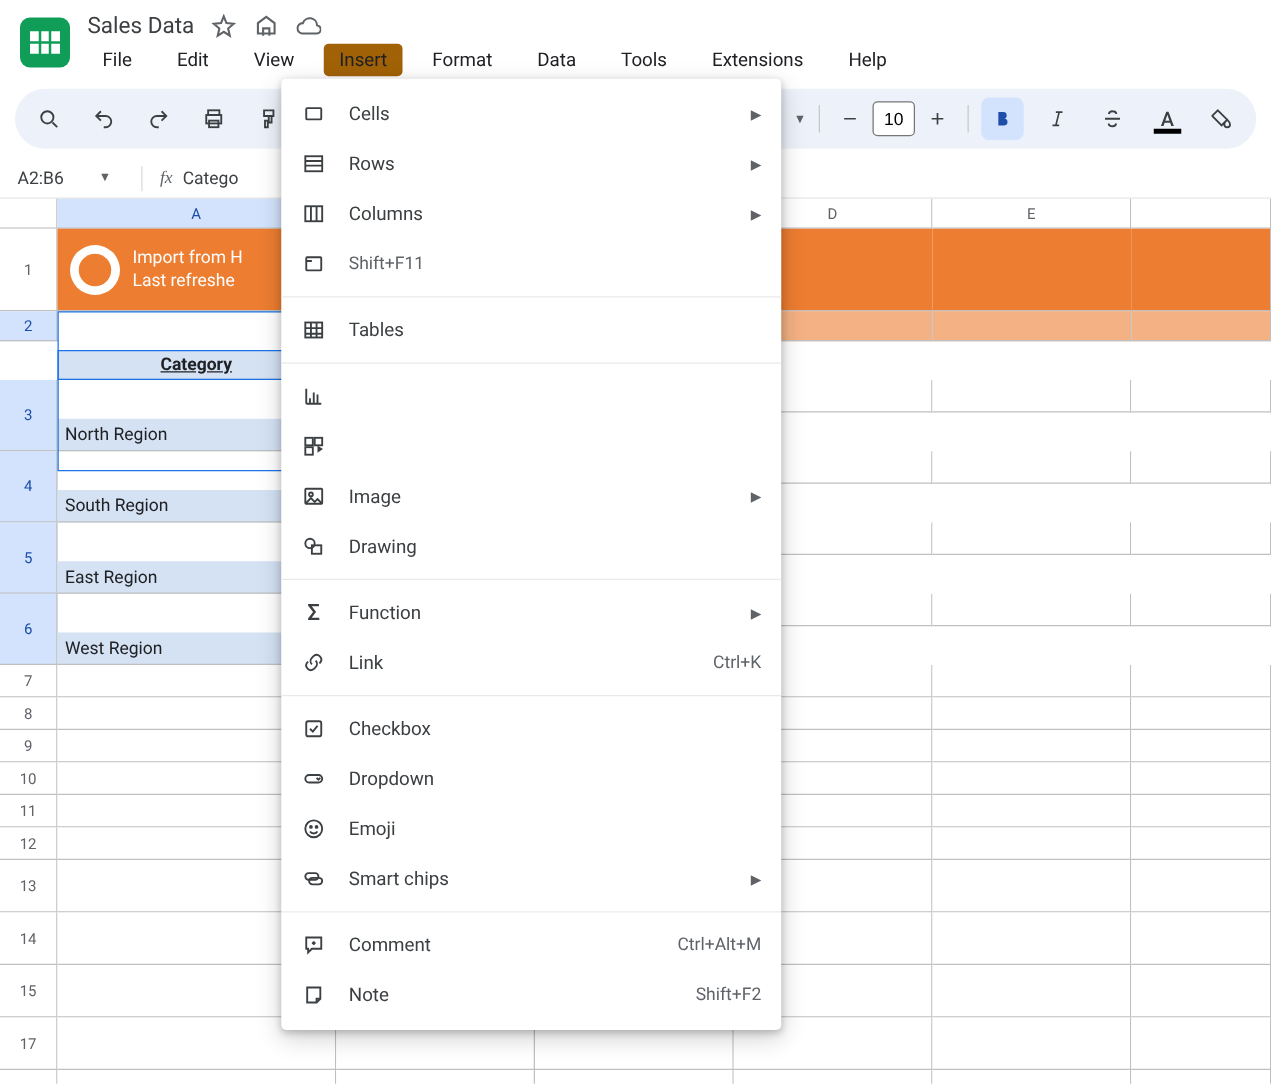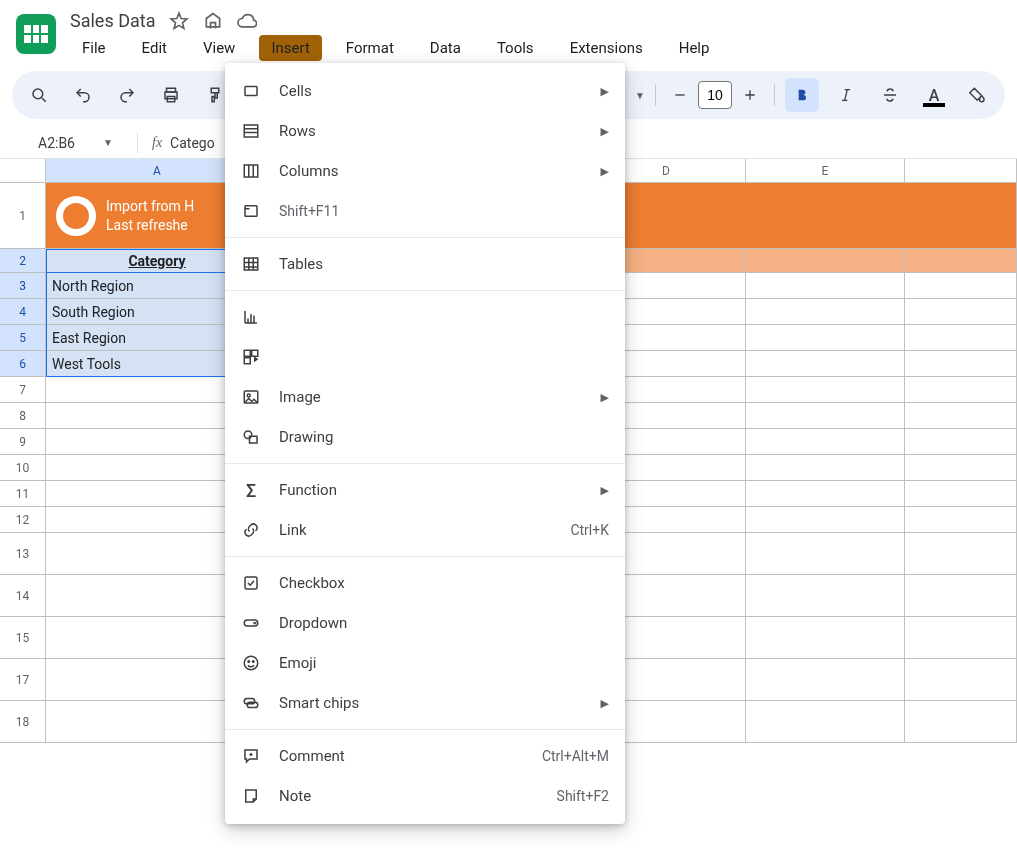--- a/index.html
+++ b/index.html
@@ -82,21 +82,20 @@
   .color-underline::after {
     content:""; position:absolute; left:6px; right:6px; bottom:5px; height:4px; background:#000;
   }
   .spacer { flex:1; }
   .caret-down { font-size:10px; color:#5f6368; }
 
   
   .fx-row {
     display:flex; align-items:center; height:32px; border-bottom:1px solid #e1e3e1;
     margin-top:8px;
-    padding-left:24px;
   }
   .namebox {
     width: 95px; padding-left: 14px;
     font-size: 14px; color:#3c4043;
     display:flex; align-items:center; gap:8px;
   }
   .namebox .dd { margin-left:auto; margin-right:6px; }
   .fx-sep { width:1px; height:20px; background:#dadce0; margin: 0 6px 0 18px; }
   .fx-icon { font-style: italic; font-family: serif; color:#5f6368; padding:0 8px; }
   .fx-text { color:#3c4043; }
@@ -118,21 +117,21 @@
   .r1 { height:66px; }
   .r1 .cell { height:66px; }
   .banner { background:#ed7d31; color:#fff; font-size:14px; line-height:1.35; display:flex; align-items:center; gap:10px; padding-left:10px; }
   .banner-merge { border-right:none; }
   .banner-last { border-right:1px solid #c0c0c0; }
   .hub-logo { width:40px; height:40px; border-radius:50%; background:#fff; display:flex; align-items:center; justify-content:center; }
   .hub-dot { width:26px; height:26px; border-radius:50%; background:#ed7d31; position:relative; }
   .hub-dot::before, .hub-dot::after { content:""; position:absolute; background:#ed7d31; }
   .r2 .cell { background:#f4b183; font-weight:700; justify-content:center; text-decoration:underline; height:24px; }
   .r2 { }
-  .selA { background:#d4e2f4 !important; }
+  .selA { background:#d4e2f4 !important;margin-top:31px; }
   .activecell { outline:1px solid #1a73e8; outline-offset:-1px; }
   .tallrow .rownum, .tallrow .cell { height:42px; }
 
   
   .sel-overlay {
     position:absolute;
     border:1px solid #1a73e8;
     pointer-events:none;
   }
   .sel-handle {
@@ -361,21 +360,21 @@
     <div class="rownum selhdr">5</div>
     <div class="cell wA selA">East Region</div>
     <div class="cell wB"></div>
     <div class="cell wC"></div>
     <div class="cell wD"></div>
     <div class="cell wE"></div>
     <div class="cell wF"></div>
   </div>
   <div class="gridrow">
     <div class="rownum selhdr">6</div>
-    <div class="cell wA selA">West Tools</div>
+    <div class="cell wA selA">West Region</div>
     <div class="cell wB"></div>
     <div class="cell wC"></div>
     <div class="cell wD"></div>
     <div class="cell wE"></div>
     <div class="cell wF"></div>
   </div>
 
   <div class="gridrow">
       <div class="rownum">7</div>
       <div class="cell wA"></div>

